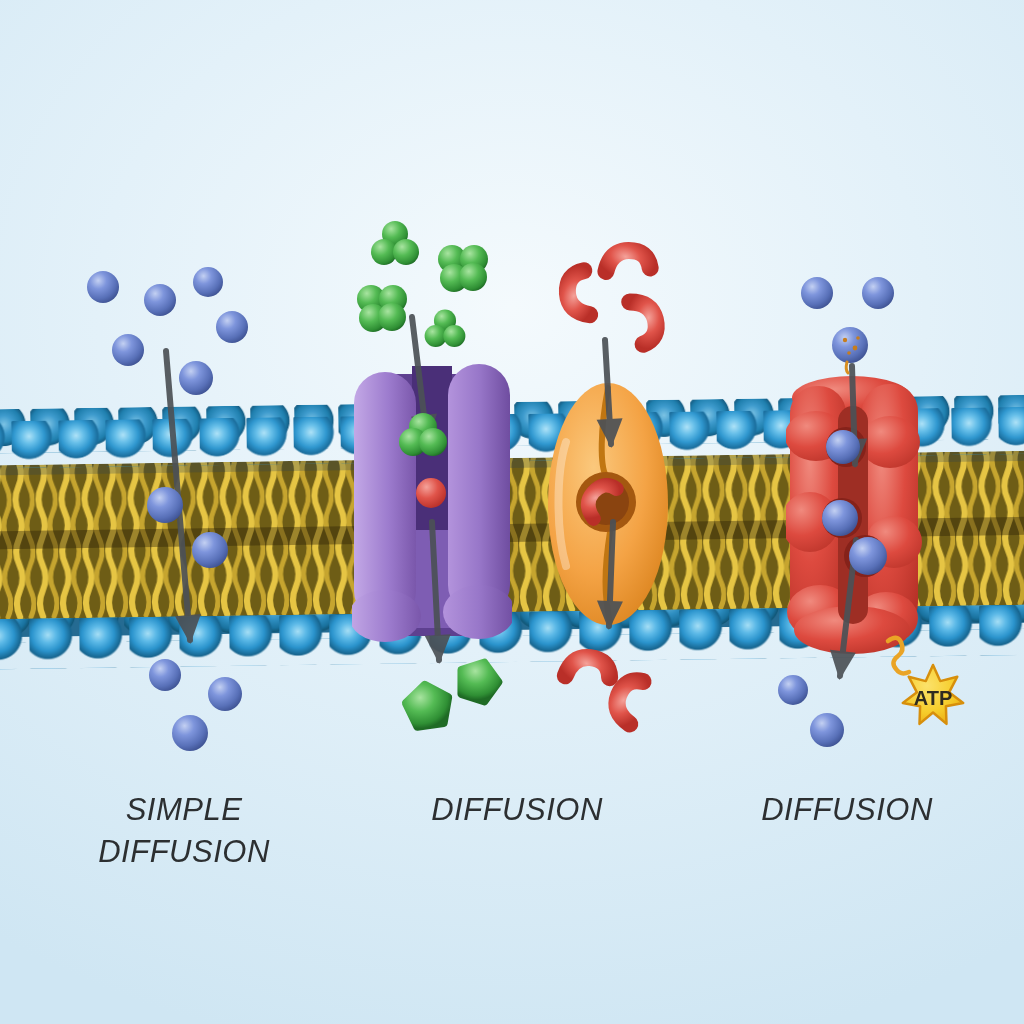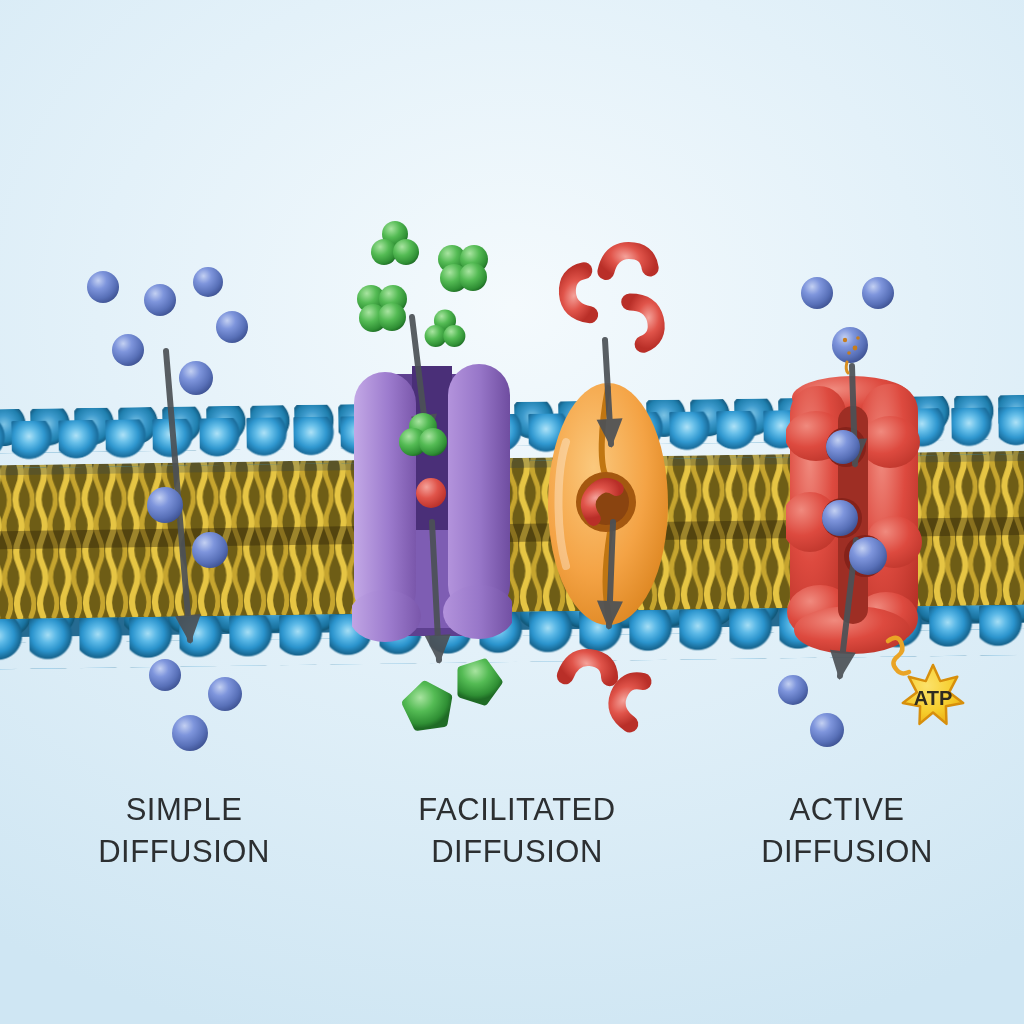--- a/index.html
+++ b/index.html
@@ -15,21 +15,21 @@
   .row.top-back    { top:2px;  height:44px; background-image:radial-gradient(circle 22px at 40% 35%, #7cc3e4 0%, #3e9bcd 40%, #1f7fae 78%, #155e85 96%, rgba(21,94,133,0) 100%); background-size:44px 44px; background-position-x:22px; }
   .row.bottom-back { top:192px; height:44px; background-image:radial-gradient(circle 22px at 40% 35%, #5fb0d6 0%, #2f8fc2 40%, #19729f 78%, #115676 96%, rgba(17,86,118,0) 100%); background-size:44px 44px; background-position-x:25px; }
   .bstrip { position:absolute; left:0; right:0; top:204px; height:26px; background:#156089; opacity:.92; }
   .row.top-front   { top:14px; height:47px; background-image:radial-gradient(circle 23.5px at 37% 33%, #aee2f7 0%, #67bfe9 32%, #2f97cf 65%, #1a6d9c 93%, rgba(26,109,156,0) 100%); background-size:47px 47px; }
   .row.bottom-front{ top:212px; height:50px; background-image:radial-gradient(circle 25px at 37% 33%, #a5def5 0%, #5cb9e7 32%, #2a93cc 65%, #17658f 93%, rgba(23,101,143,0) 100%); background-size:50px 50px; background-position-x:12px; }
   .tails { position:absolute; left:0; top:58px; width:100%; height:154px; }
   
   .protein, .overlay { position:absolute; }
   .overlay { left:0; top:0; pointer-events:none; }
   
-  .caption { position:absolute; width:330px; text-align:center; font-size:31px; line-height:42px; color:#2c2f31; letter-spacing:.5px; font-weight:400; }
+  .caption { position:absolute; width:330px; text-align:center; font-size:31px; line-height:42px; color:#2c2f31; letter-spacing:.5px; font-weight:400;font-style:italic; }
 </style>
 </head>
 <body>
 
 <div class="stage">
 
   <div class="membrane">
     <div class="row top-back"></div>
     <div class="bstrip"></div>
     <div class="row bottom-back"></div>
@@ -231,21 +231,19 @@
       <polygon points="0,-31 7.2,-14.9 24.3,-19.3 16.1,-3.7 30.2,6.9 12.9,10.3 13.5,27.9 0,16.5 -13.5,27.9 -12.9,10.3 -30.2,6.9 -16.1,-3.7 -24.3,-19.3 -7.2,-14.9" fill="url(#gStar)" stroke="#d78f0c" stroke-width="2.5" stroke-linejoin="round"></polygon>
       <text x="0" y="9" text-anchor="middle" font-size="20" font-weight="bold" fill="#2f2b20">ATP</text>
     </g>
   </svg>
 
   <div class="caption" style="left:19px;top:789px">
     <div>SIMPLE</div>
     <div>DIFFUSION</div>
   </div>
   <div class="caption" style="left:352px;top:789px">
-    <div>FACILITATED</div>
     <div>DIFFUSION</div>
   </div>
   <div class="caption" style="left:682px;top:789px">
-    <div>ACTIVE</div>
     <div>DIFFUSION</div>
   </div>
 
 </div>
 
 </body></html>

